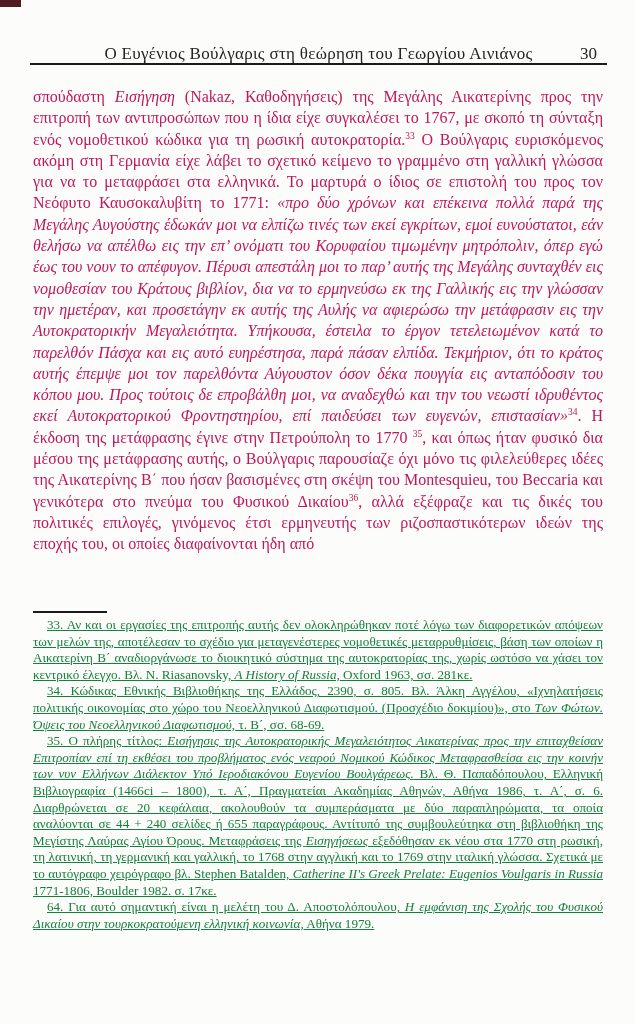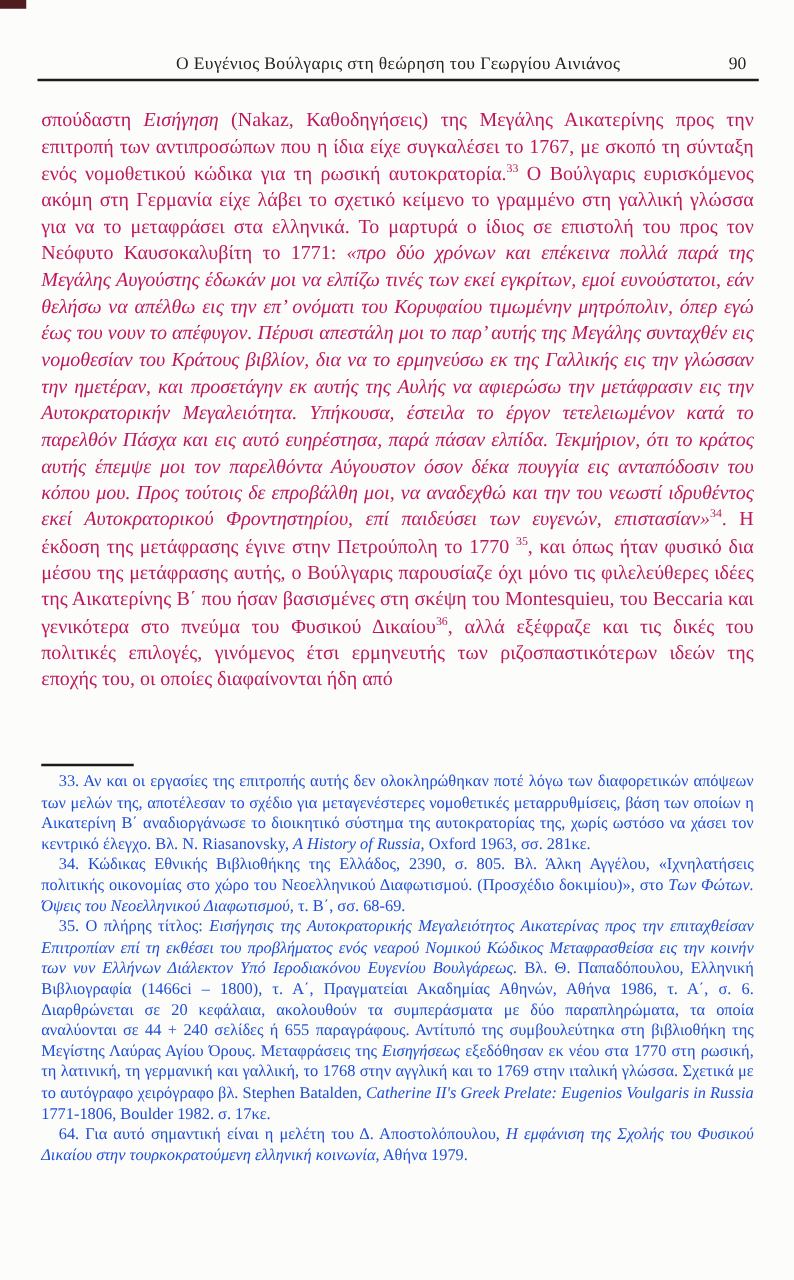--- a/index.html
+++ b/index.html
@@ -19,21 +19,21 @@
   .scan-mark{
     position:absolute;
     top:0;left:0;
     width:21px;height:7px;
     background:#511c1f;
   }
   .header-row{
     position:absolute;
     top:44px;left:30px;width:577px;
     height:20px;
-    font-size:14px;
+    font-size:17px;
     letter-spacing:0.3px;
     text-align:center;
     white-space:nowrap;
   }
   .page-number{
     position:absolute;
     right:10px;top:0;
     letter-spacing:0;
   }
   .header-rule{
@@ -60,38 +60,39 @@
     position:absolute;
     top:611px;left:33px;width:74px;height:2px;
     background:#1b1b1b;
   }
   .footnotes{
     position:absolute;
     top:617px;left:33px;width:570px;
     font-size:13.1px;
     line-height:16.6px;
     text-align:justify;
-    color:#1d4ed8;
+    color:#15803d;
+    text-decoration:underline;
   }
   .footnote{
     margin:0;
     text-indent:14px;
   }
 </style>
 </head>
 <body>
 
 <div class="page" style="background: rgb(252, 252, 250); color: rgb(36, 36, 36);">
 
   <div class="scan-mark" style="background: rgb(81, 28, 31);"></div>
 
   <header>
     <div class="header-row">
       <span class="header-title">Ο Ευγένιος Βούλγαρις στη θεώρηση του Γεωργίου Αινιάνος</span>
-      <span class="page-number">90</span>
+      <span class="page-number">30</span>
     </div>
     <div class="header-rule" style="background: rgb(27, 27, 27);"></div>
   </header>
 
   <main>
     <p class="body-text"><span>σπούδαστη </span><i>Εισήγηση</i><span> (Nakaz, Καθοδηγήσεις) της Μεγάλης Αικατερίνης προς την επιτροπή των αντιπροσώπων που η ίδια είχε συγκαλέσει το 1767, με σκοπό τη σύνταξη ενός νομοθετικού κώδικα για τη ρωσική αυτοκρατορία.</span><sup>33</sup><span> Ο Βούλγαρις ευρισκόμενος ακόμη στη Γερμανία είχε λάβει το σχετικό κείμενο το γραμμένο στη γαλλική γλώσσα για να το μεταφράσει στα ελληνικά. Το μαρτυρά ο ίδιος σε επιστολή του προς τον Νεόφυτο Καυσοκαλυβίτη το 1771: </span><i>«προ δύο χρόνων και επέκεινα πολλά παρά της Μεγάλης Αυγούστης έδωκάν μοι να ελπίζω τινές των εκεί εγκρίτων, εμοί ευνούστατοι, εάν θελήσω να απέλθω εις την επ’ ονόματι του Κορυφαίου τιμωμένην μητρόπολιν, όπερ εγώ έως του νουν το απέφυγον. Πέρυσι απεστάλη μοι το παρ’ αυτής της Μεγάλης συνταχθέν εις νομοθεσίαν του Κράτους βιβλίον, δια να το ερμηνεύσω εκ της Γαλλικής εις την γλώσσαν την ημετέραν, και προσετάγην εκ αυτής της Αυλής να αφιερώσω την μετάφρασιν εις την Αυτοκρατορικήν Μεγαλειότητα. Υπήκουσα, έστειλα το έργον τετελειωμένον κατά το παρελθόν Πάσχα και εις αυτό ευηρέστησα, παρά πάσαν ελπίδα. Τεκμήριον, ότι το κράτος αυτής έπεμψε μοι τον παρελθόντα Αύγουστον όσον δέκα πουγγία εις ανταπόδοσιν του κόπου μου. Προς τούτοις δε επροβάλθη μοι, να αναδεχθώ και την του νεωστί ιδρυθέντος εκεί Αυτοκρατορικού Φροντηστηρίου, επί παιδεύσει των ευγενών, επιστασίαν»</i><sup>34</sup><span>. Η έκδοση της μετάφρασης έγινε στην Πετρούπολη το 1770 </span><sup>35</sup><span>, και όπως ήταν φυσικό δια μέσου της μετάφρασης αυτής, ο Βούλγαρις παρουσίαζε όχι μόνο τις φιλελεύθερες ιδέες της Αικατερίνης Β΄ που ήσαν βασισμένες στη σκέψη του Montesquieu, του Beccaria και γενικότερα στο πνεύμα του Φυσικού Δικαίου</span><sup>36</sup><span>, αλλά εξέφραζε και τις δικές του πολιτικές επιλογές, γινόμενος έτσι ερμηνευτής των ριζοσπαστικότερων ιδεών της εποχής του, οι οποίες διαφαίνονται ήδη από</span></p>
   </main>
 
   <div class="footnote-rule" style="background: rgb(27, 27, 27);"></div>
 

